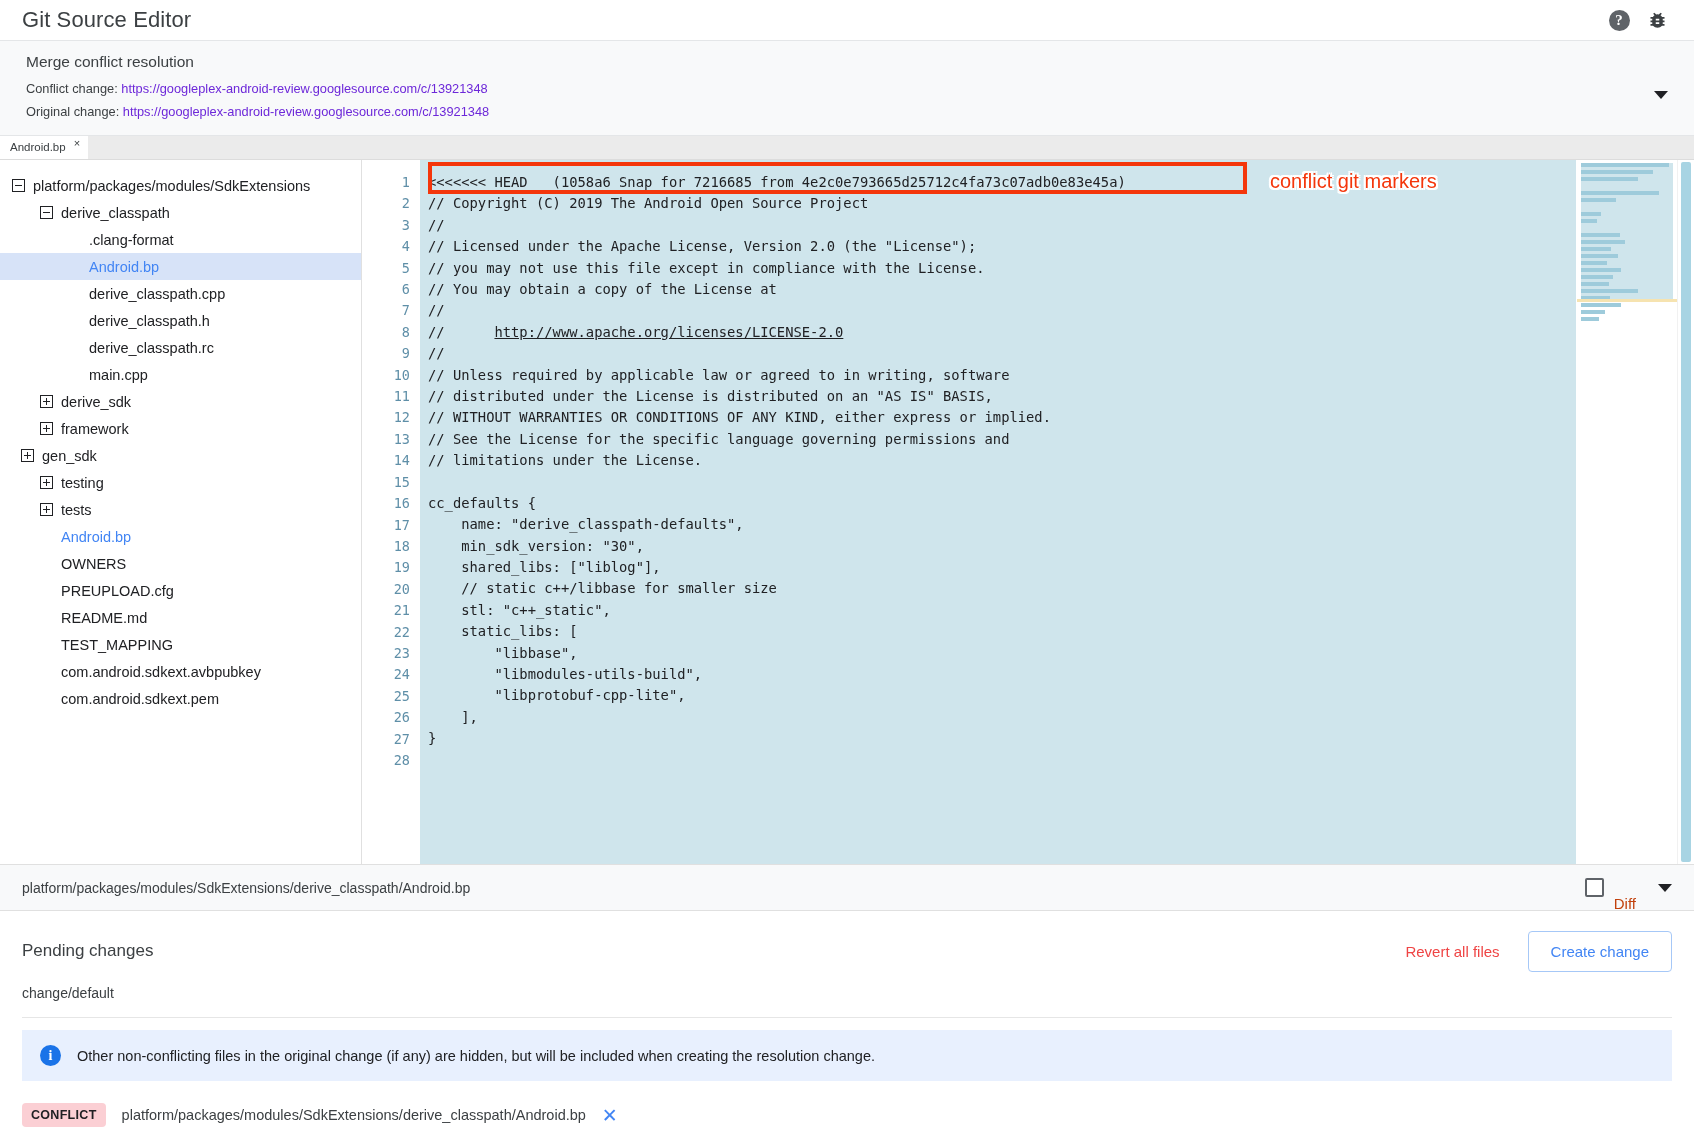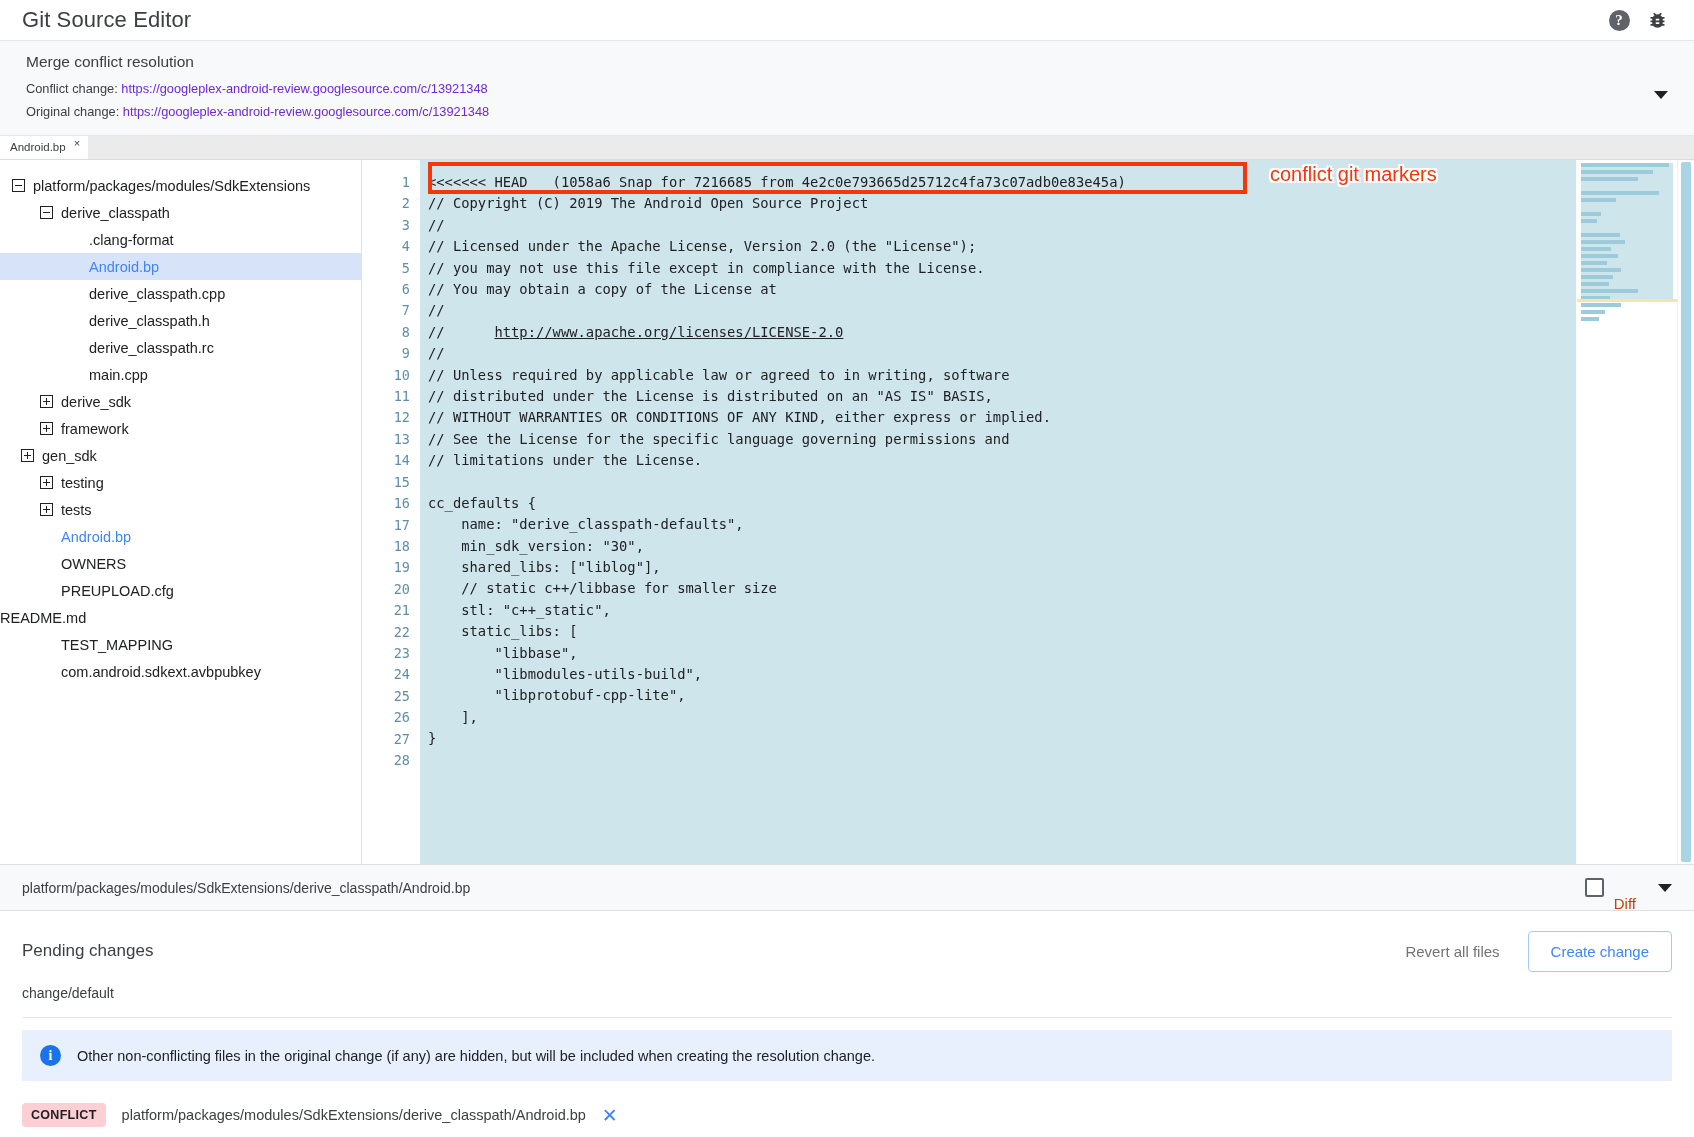--- a/index.html
+++ b/index.html
@@ -312,21 +312,21 @@
     display: flex;
     align-items: center;
     height: 40px;
   }
   .pending-title {
     font-size: 17px;
     color: #3c4043;
   }
   .pending-top .spacer { flex: 1 1 auto; }
   .link-btn {
-    color: #737373;
+    color: #ef4444;
     font-size: 15px;
     cursor: pointer;
     margin-right: 28px;
   }
   .outline-btn {
     border: 1px solid #a6c8f7;
     border-radius: 4px;
     color: #4285f4;
     font-size: 15px;
     padding: 11px 22px;
@@ -502,28 +502,31 @@
         </div>
         <div class="tree-row" style="padding-left: 61px;">
           <span class="name link">Android.bp</span>
         </div>
         <div class="tree-row" style="padding-left: 61px;">
           <span class="name">OWNERS</span>
         </div>
         <div class="tree-row" style="padding-left: 61px;">
           <span class="name">PREUPLOAD.cfg</span>
         </div>
-        <div class="tree-row" style=" text-align: right;">
+        <div class="tree-row" style="padding-left: 61px; text-align: right;">
           <span class="name">README.md</span>
         </div>
         <div class="tree-row" style="padding-left: 61px;">
           <span class="name">TEST_MAPPING</span>
         </div>
         <div class="tree-row" style="padding-left: 61px;">
           <span class="name">com.android.sdkext.avbpubkey</span>
+        </div>
+        <div class="tree-row" style="padding-left: 61px;">
+          <span class="name">com.android.sdkext.pem</span>
         </div>
       </div>
 
     <div class="editor-wrap">
       <div class="gutter" id="gutter">
           <div>1</div>
           <div>2</div>
           <div>3</div>
           <div>4</div>
           <div>5</div>
@@ -608,15 +611,15 @@
       <div>Other non-conflicting files in the original change (if any) are hidden, but will be included when creating the resolution change.</div>
     </div>
     <div class="conflict-row">
       <div class="badge">CONFLICT</div>
       <div class="conflict-path">platform/packages/modules/SdkExtensions/derive_classpath/Android.bp</div>
       <div class="close-x">✕</div>
     </div>
   </div>
 
   <div class="anno-box" style="left:428px; top:162px; width:819px; height:32px;"></div>
-  <div class="anno-text" style="left:1270px; top:163px;">conflict git markers</div>
+  <div class="anno-text" style="left:1270px; top:170px;">conflict git markers</div>
 
 </div>
 
 </body></html>

